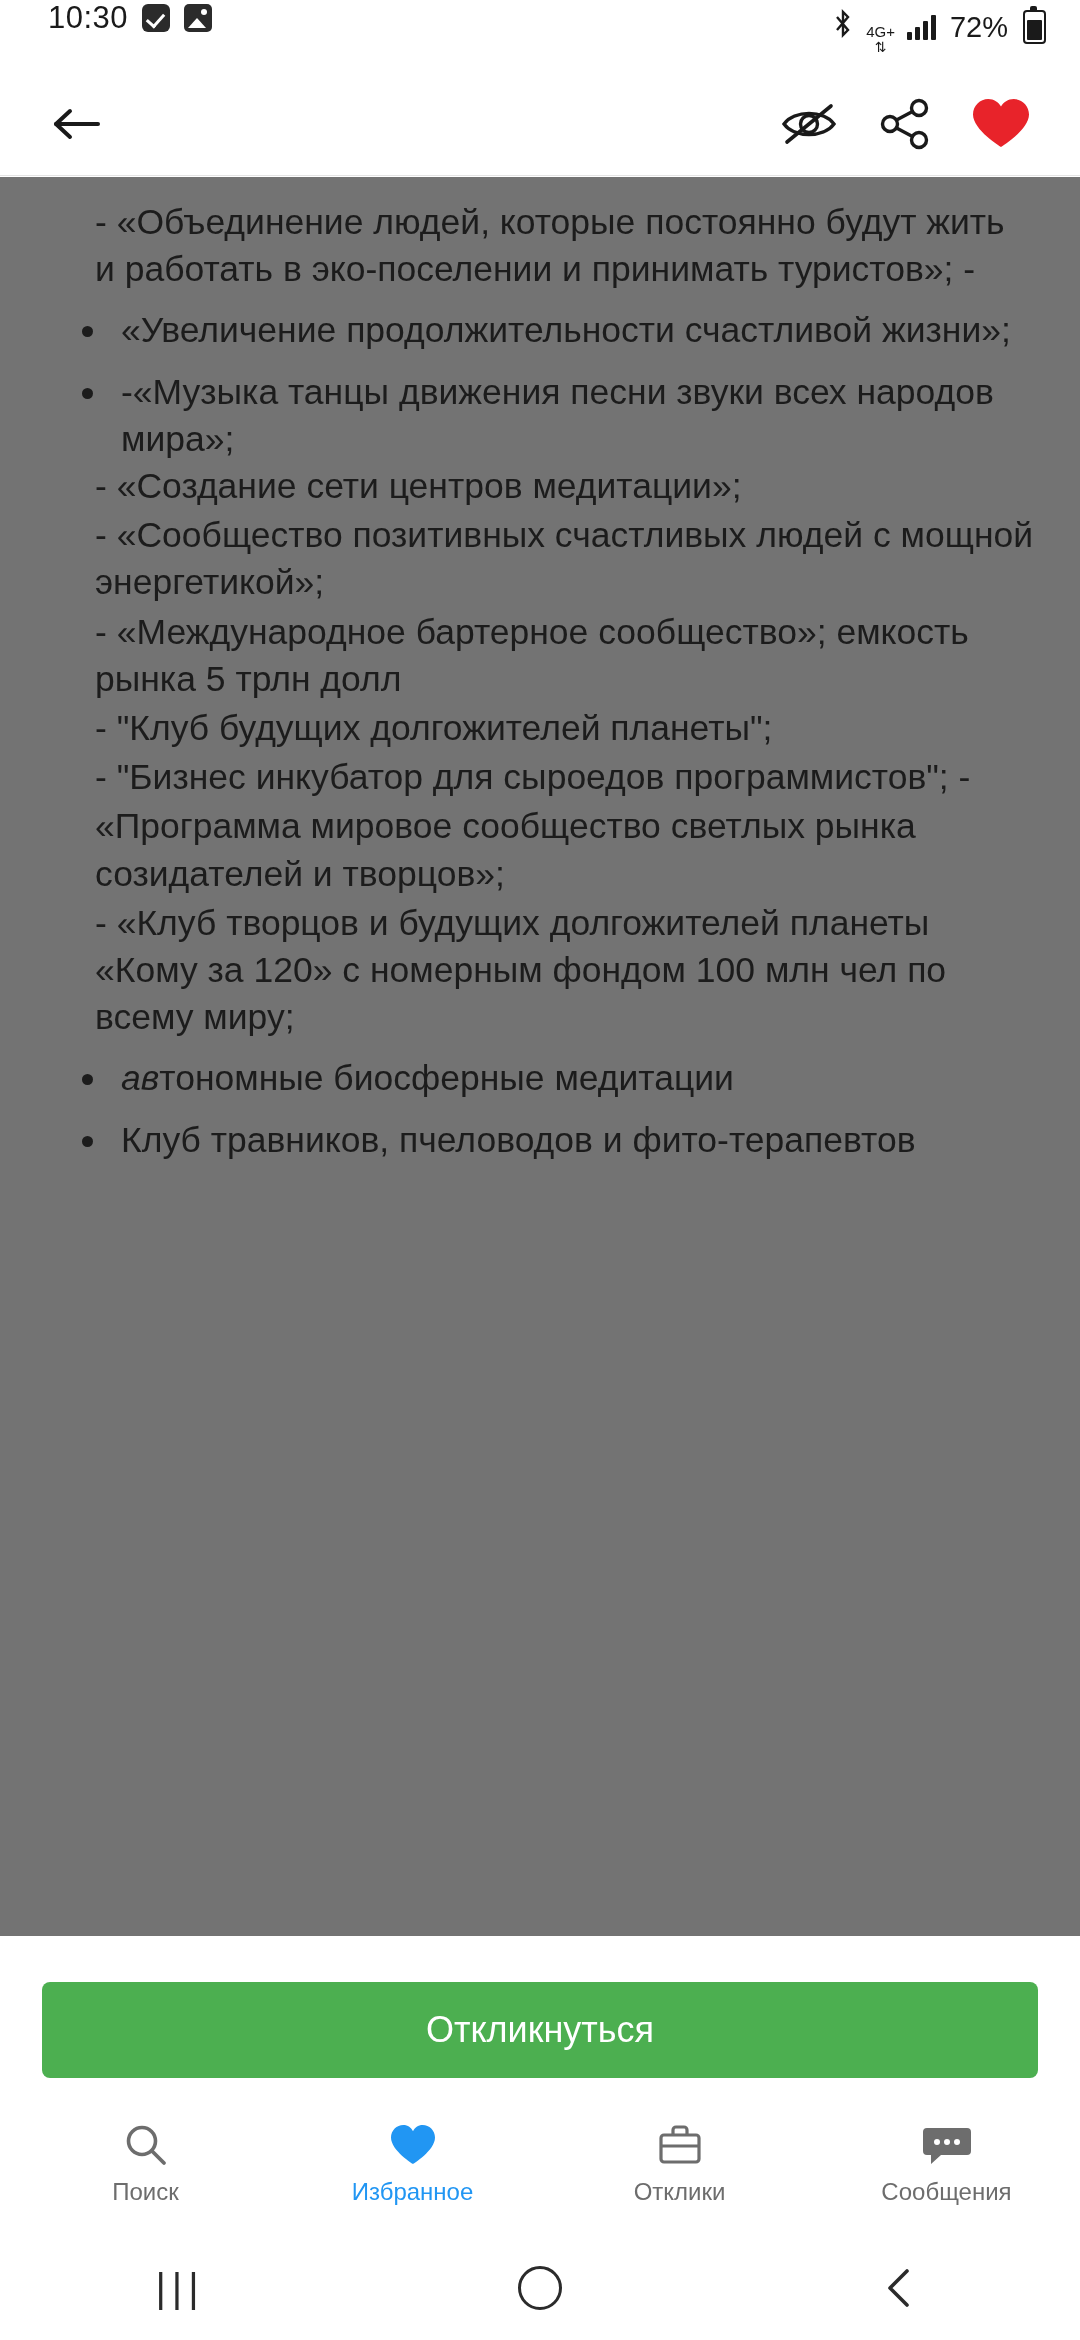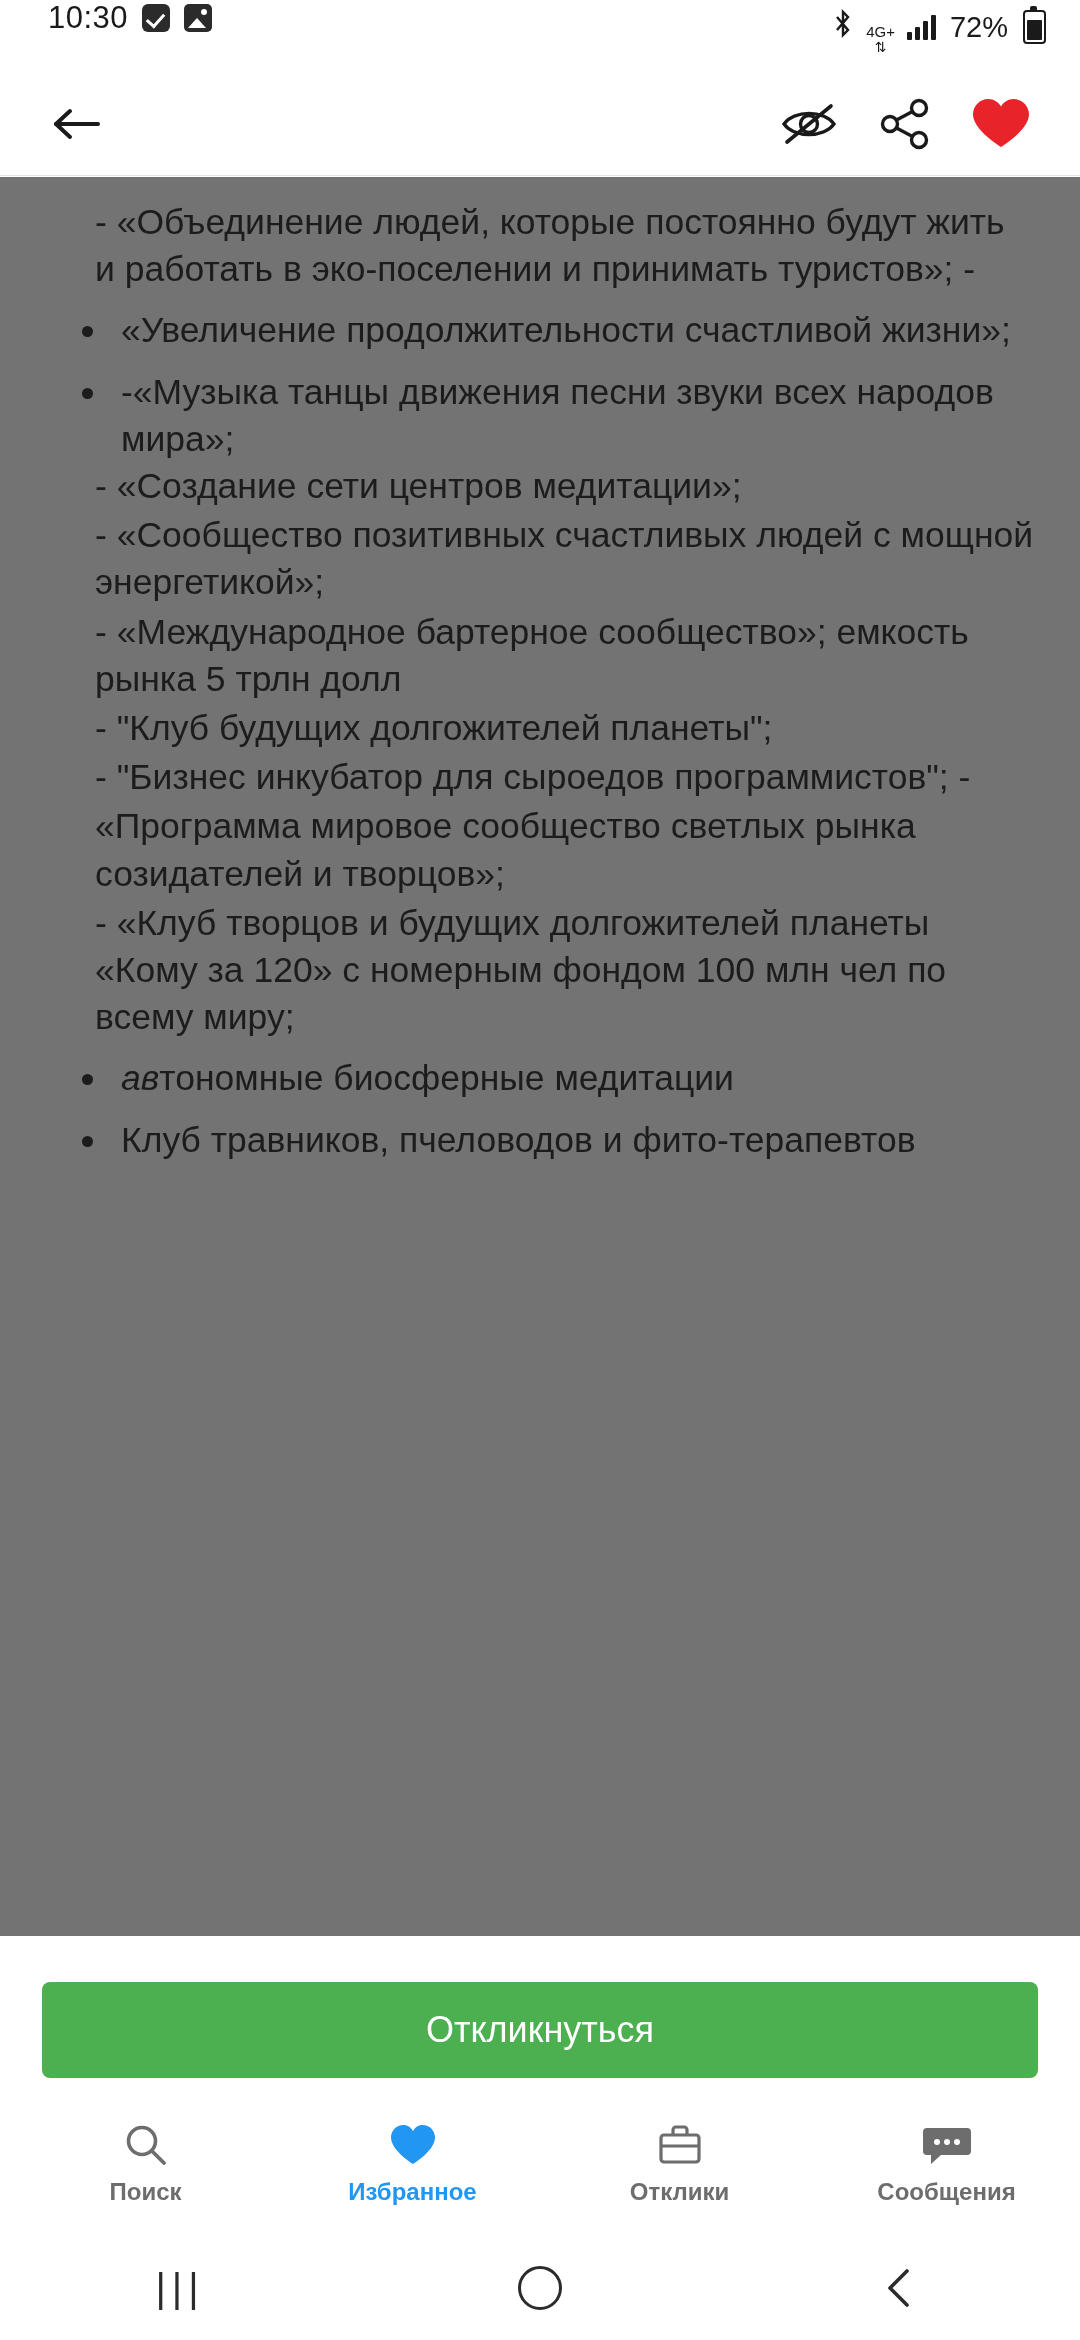--- a/index.html
+++ b/index.html
@@ -255,21 +255,20 @@
   
   .bottom-nav {
     position: absolute;
     left: 12px;
     right: 0;
     bottom: 104px;
     height: 144px;
     display: flex;
     align-items: center;
     background: #ffffff;
-    font-weight: bold;
   }
   .nav-item {
     flex: 1;
     display: flex;
     flex-direction: column;
     align-items: center;
     justify-content: center;
     gap: 10px;
     cursor: pointer;
   }

